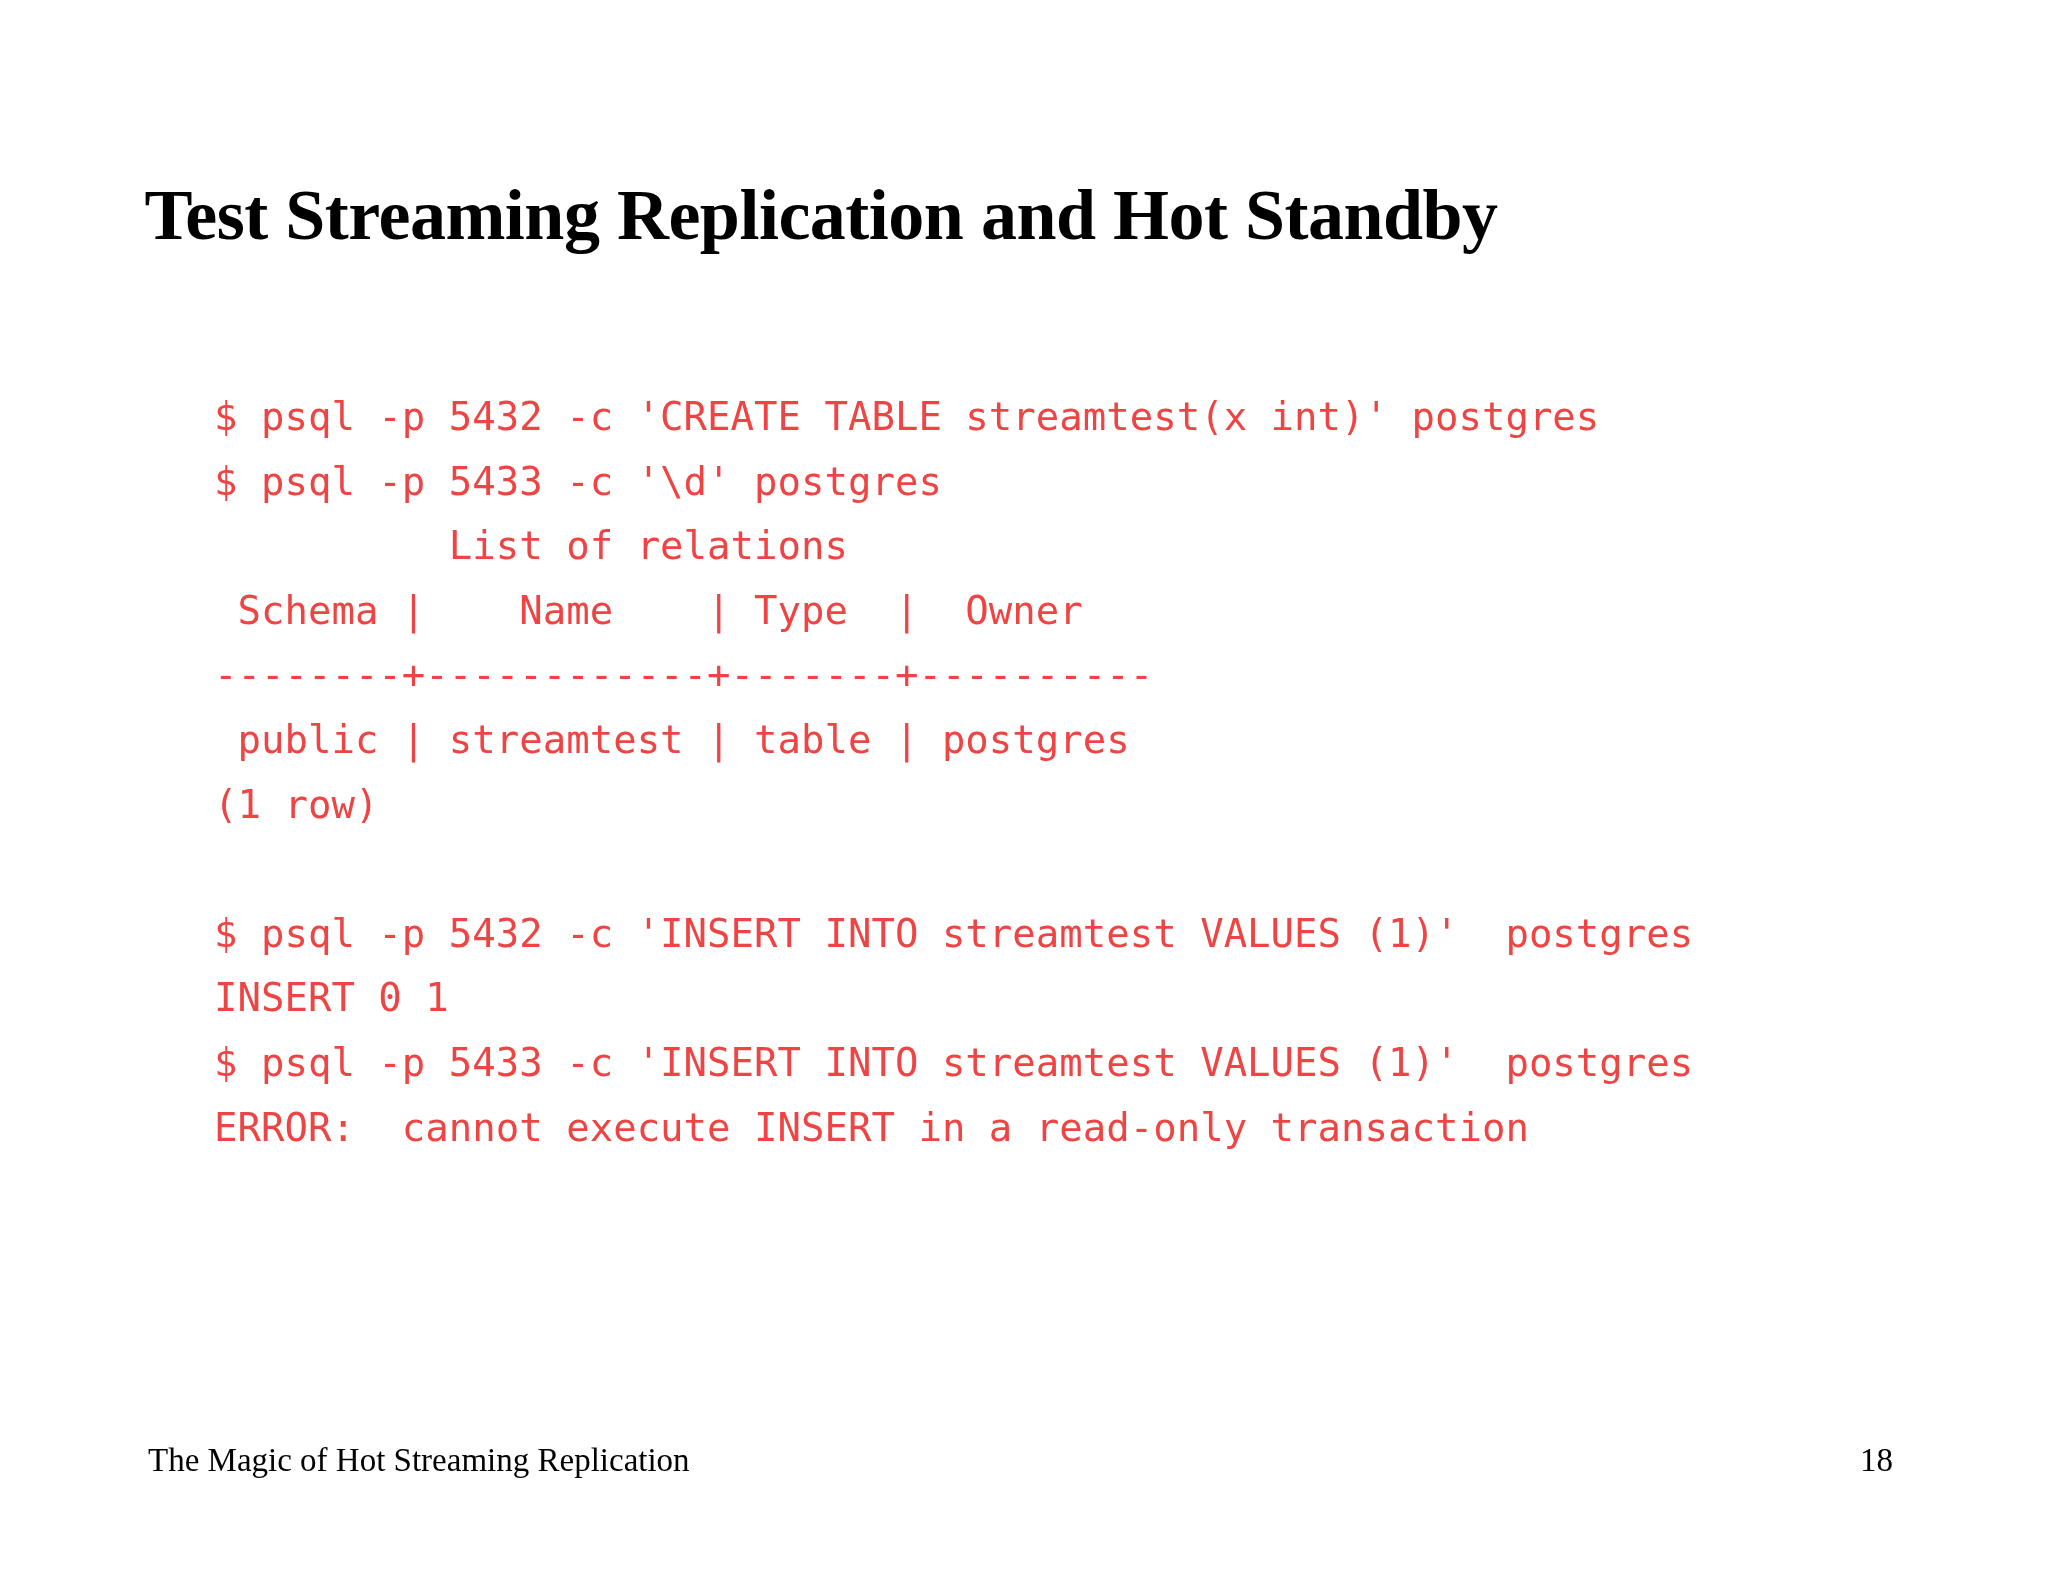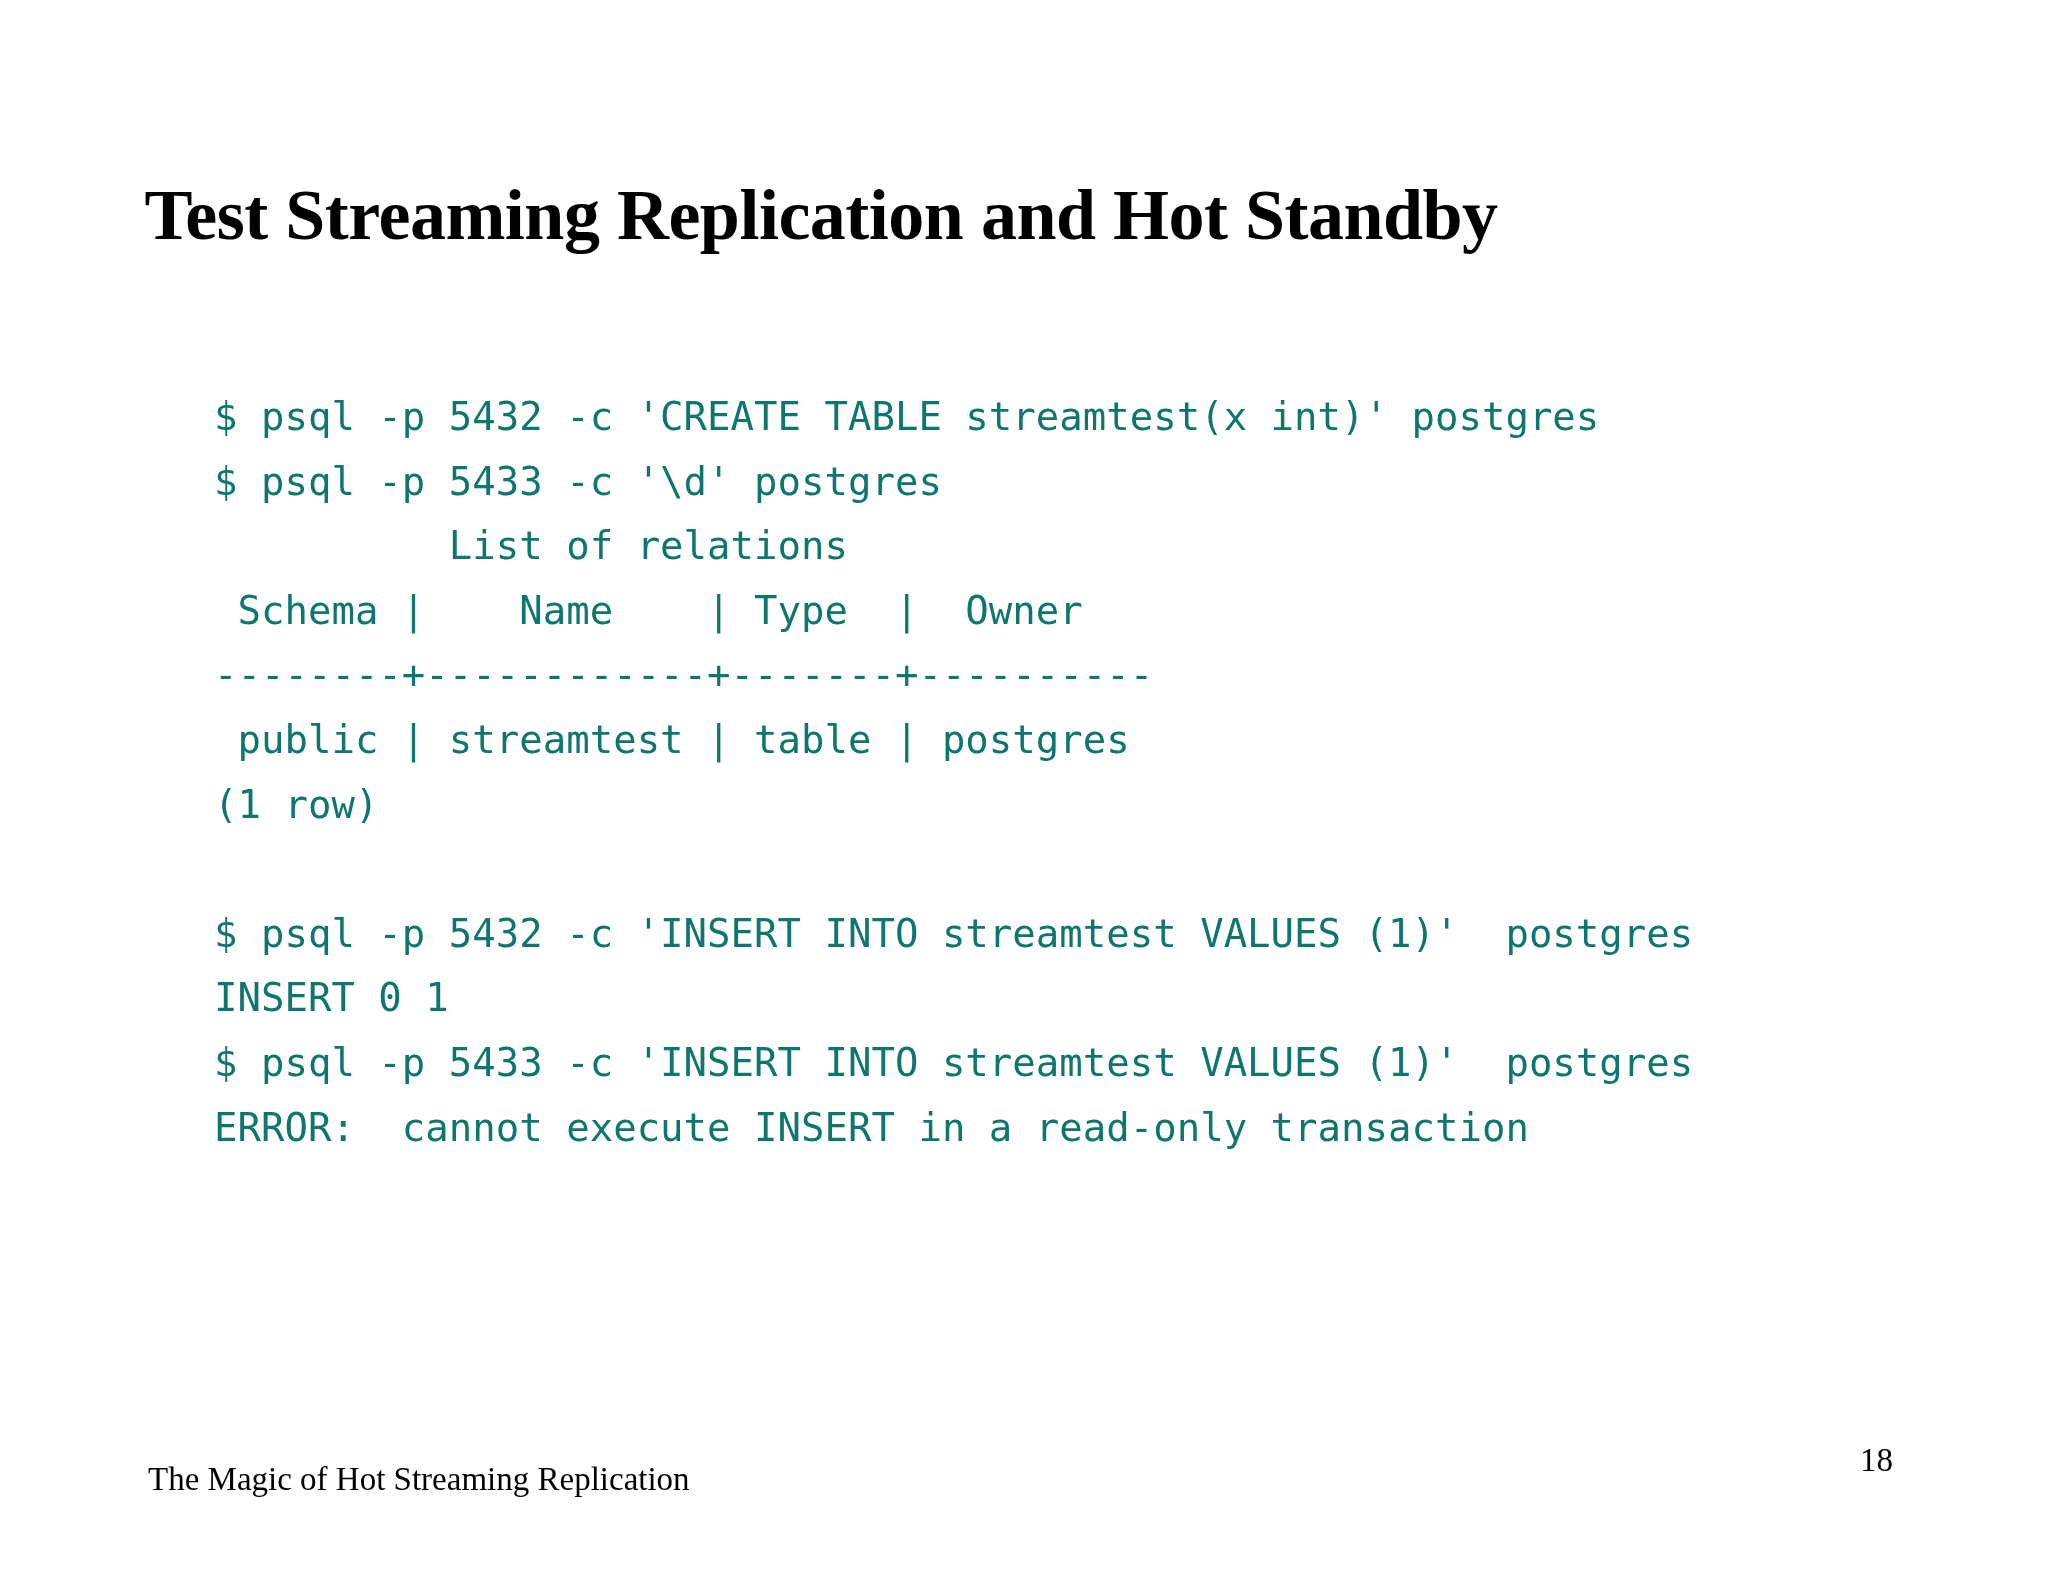--- a/index.html
+++ b/index.html
@@ -29,36 +29,35 @@
     }
     .terminal-block {
       position: absolute;
       left: 214px;
       top: 385px;
       margin: 0;
       font-family: "DejaVu Sans Mono", "Liberation Mono", monospace;
       font-size: 39px;
       line-height: 64.6px;
       white-space: pre;
-      color: #0f766e;
+      color: #ef4444;
       transform: scaleX(1.0);
       transform-origin: left top;
     }
     .terminal-line {
       display: block;
       height: 64.6px;
     }
     .footer-title {
       position: absolute;
       left: 148px;
       top: 1440px;
       font-family: "Liberation Serif", "DejaVu Serif", serif;
       font-size: 33px;
       line-height: 40px;
-      margin-top: 19px;
     }
     .page-number {
       position: absolute;
       right: 155px;
       top: 1440px;
       font-family: "Liberation Serif", "DejaVu Serif", serif;
       font-size: 33px;
       line-height: 40px;
       text-align: right;
     }

